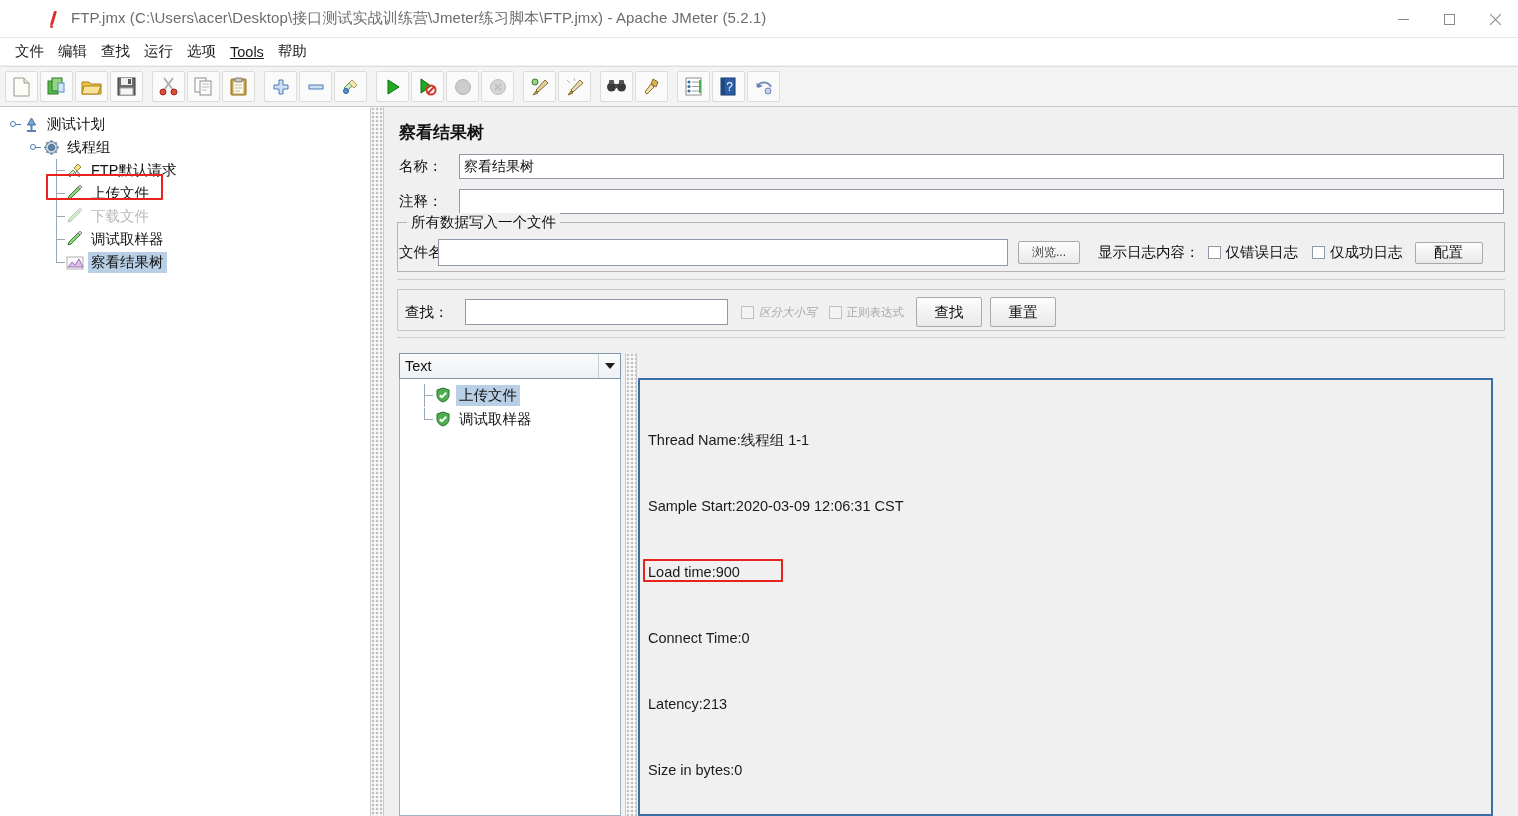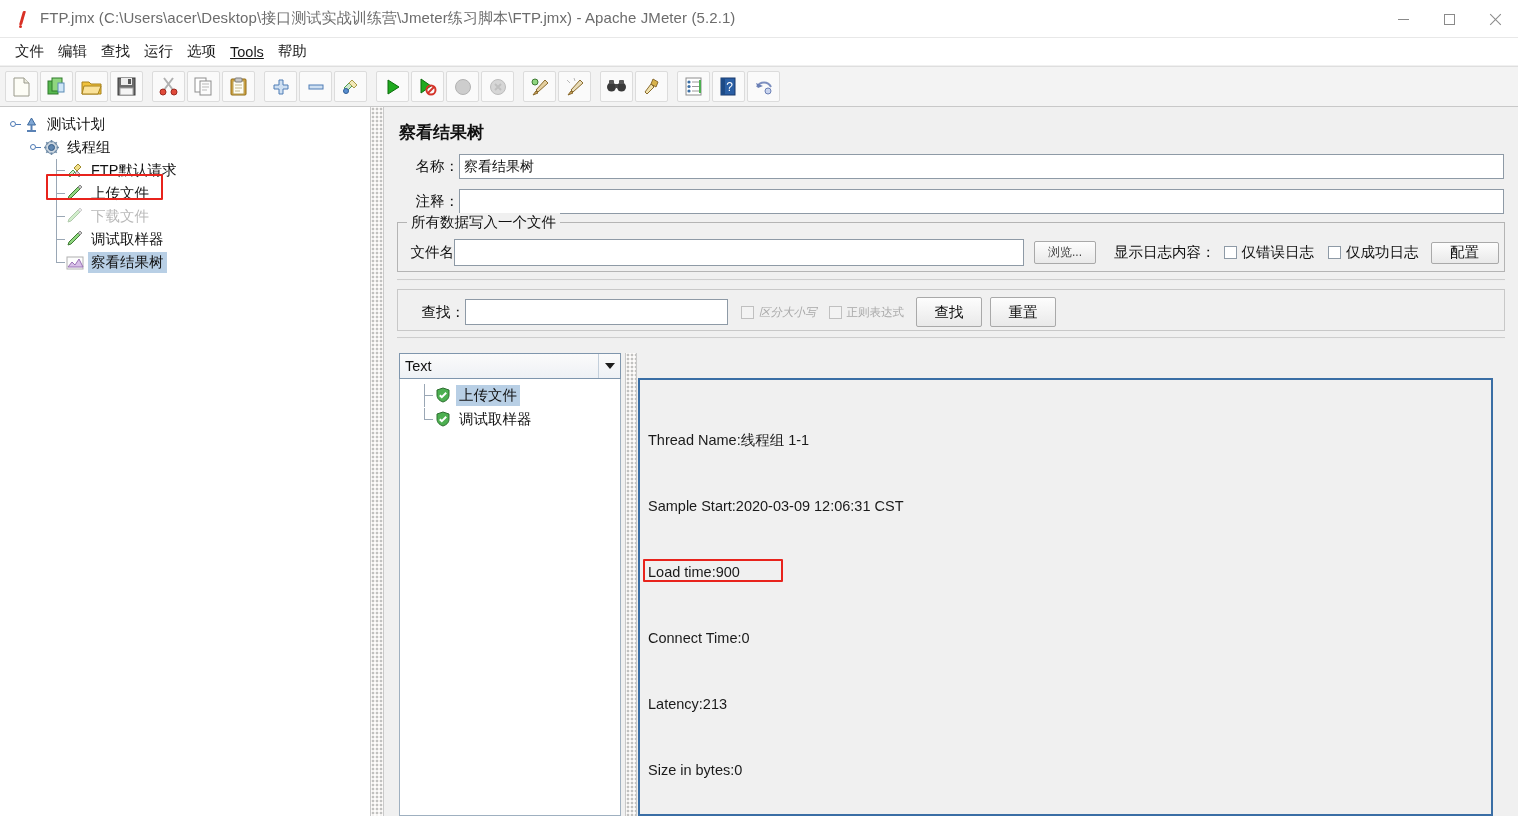--- a/index.html
+++ b/index.html
@@ -10,21 +10,21 @@
     background: #ffffff;
     font-family: "Liberation Sans", "DejaVu Sans", sans-serif;
     -webkit-font-smoothing: antialiased;
   }
   #app { position: relative; width: 1518px; height: 816px; background: #f0f0f0; }
 
   
   .titlebar {
     position: absolute; left: 0; top: 0; width: 1518px; height: 38px;
     background: #ffffff; border-bottom: 1px solid #e8e8e8;
-    display: flex; align-items: center;
+    display: flex; align-items: center; padding-left: 31px;
   }
   .title-icon {
     width: 16px; height: 18px; margin-left: 14px; margin-right: 10px;
     position: relative; flex: none;
   }
   .title-icon .slash {
     position: absolute; left: 7px; top: 1px; width: 3px; height: 14px;
     background: #d93025; transform: skewX(-16deg); border-radius: 1px;
   }
   .title-icon .dot {
@@ -138,21 +138,21 @@
   .redbox {
     position: absolute; border: 2.5px solid #e8231c; border-radius: 1px; pointer-events: none;
   }
 
   
   .panel-title {
     position: absolute; left: 14px; top: 14px;
     font-size: 17px; font-weight: bold; color: #111;
   }
   .frow { position: absolute; display: flex; align-items: center; }
-  .flabel { font-size: 14.5px; color: #111; white-space: nowrap; text-align: right; }
+  .flabel { font-size: 14.5px; color: #111; white-space: nowrap; }
   .finput {
     background: #ffffff; border: 1px solid #8e9aa6;
     height: 25px; font-size: 14px; color: #111;
     padding: 0 4px; display: flex; align-items: center;
     font-family: "Liberation Sans", sans-serif;
   }
 
   .groupbox {
     position: absolute; border: 1px solid #b4b4b4; background: transparent;
   }
@@ -584,21 +584,21 @@
     <div class="frow" style="left:14px; top:82px; width:1105px;">
       <div class="flabel" style="width:60px;">注释：</div>
       <div class="finput" style="width:1045px;"></div>
     </div>
 
     <div class="groupbox" style="left:12px; top:115px; width:1108px; height:50px;">
       <div class="gtitle">所有数据写入一个文件</div>
     </div>
 
     <div class="frow" style="left:14px; top:132px;">
-      <div class="flabel" style="width:55px;">文件名</div>
+      <div class="flabel" style="width:39px;">文件名</div>
       <div class="finput" style="width:570px; height:27px;"></div>
       <div class="jbtn small" style="width:62px; height:23px; margin-left:10px;">浏览...</div>
       <div class="flabel" style="margin-left:18px;">显示日志内容：</div>
       <div class="chk" style="margin-left:8px;">
         <div class="chkbox"></div>
         <div class="ctext">仅错误日志</div>
       </div>
       <div class="chk" style="margin-left:14px;">
         <div class="chkbox"></div>
         <div class="ctext">仅成功日志</div>

